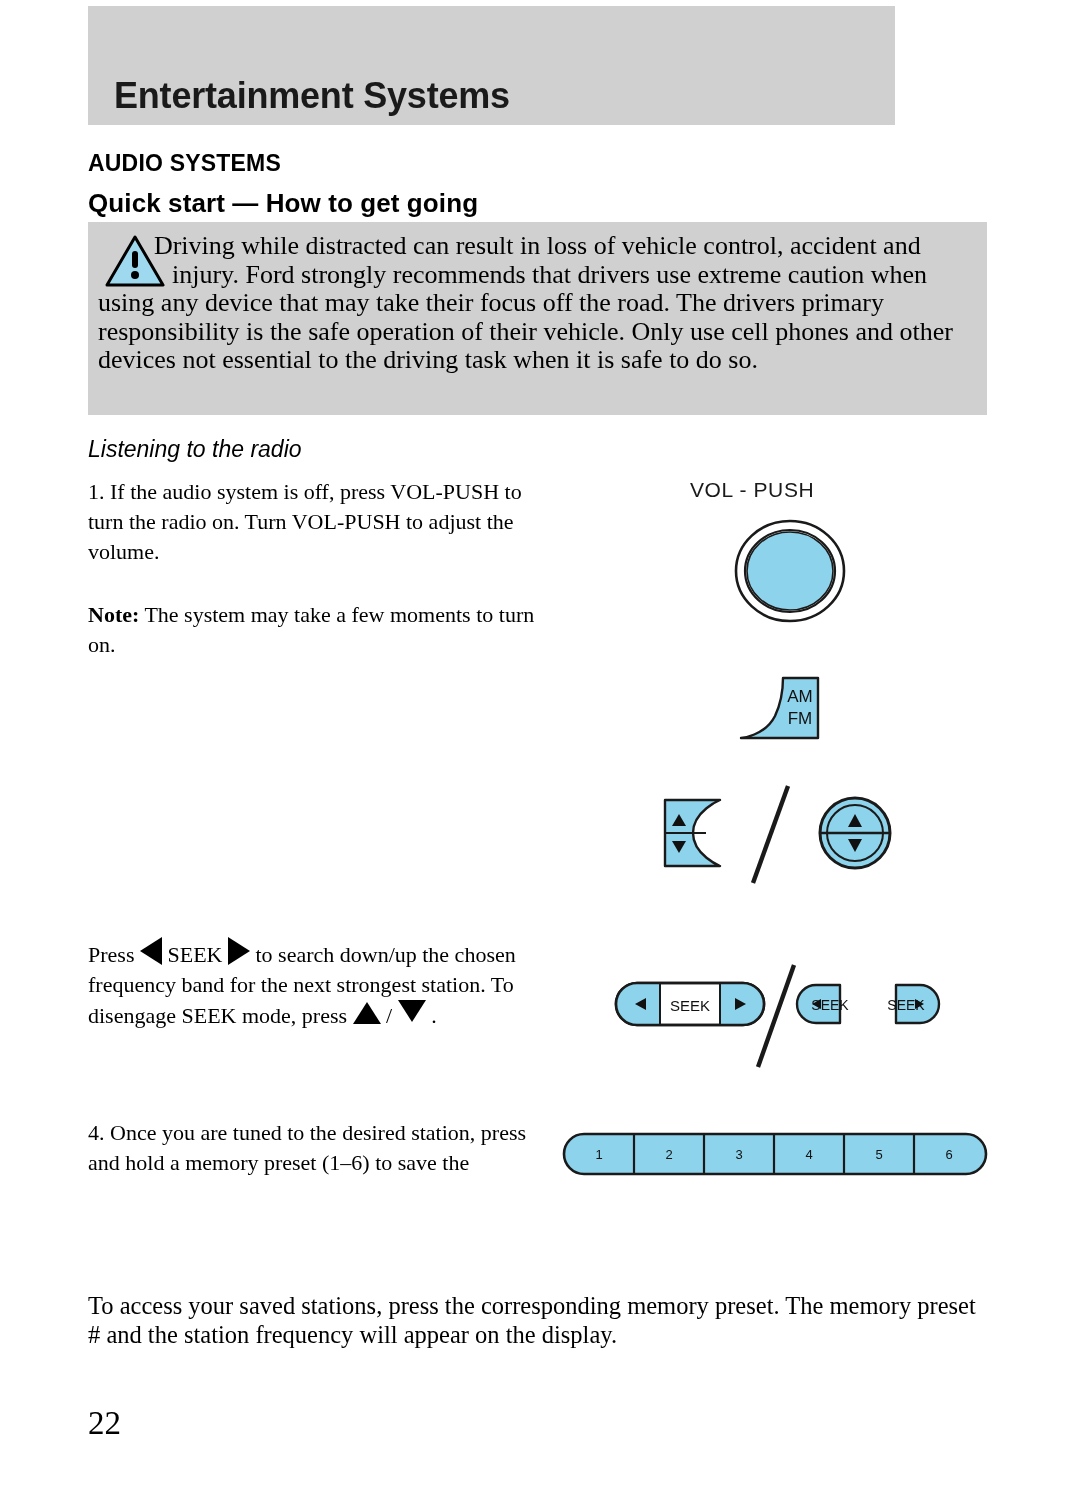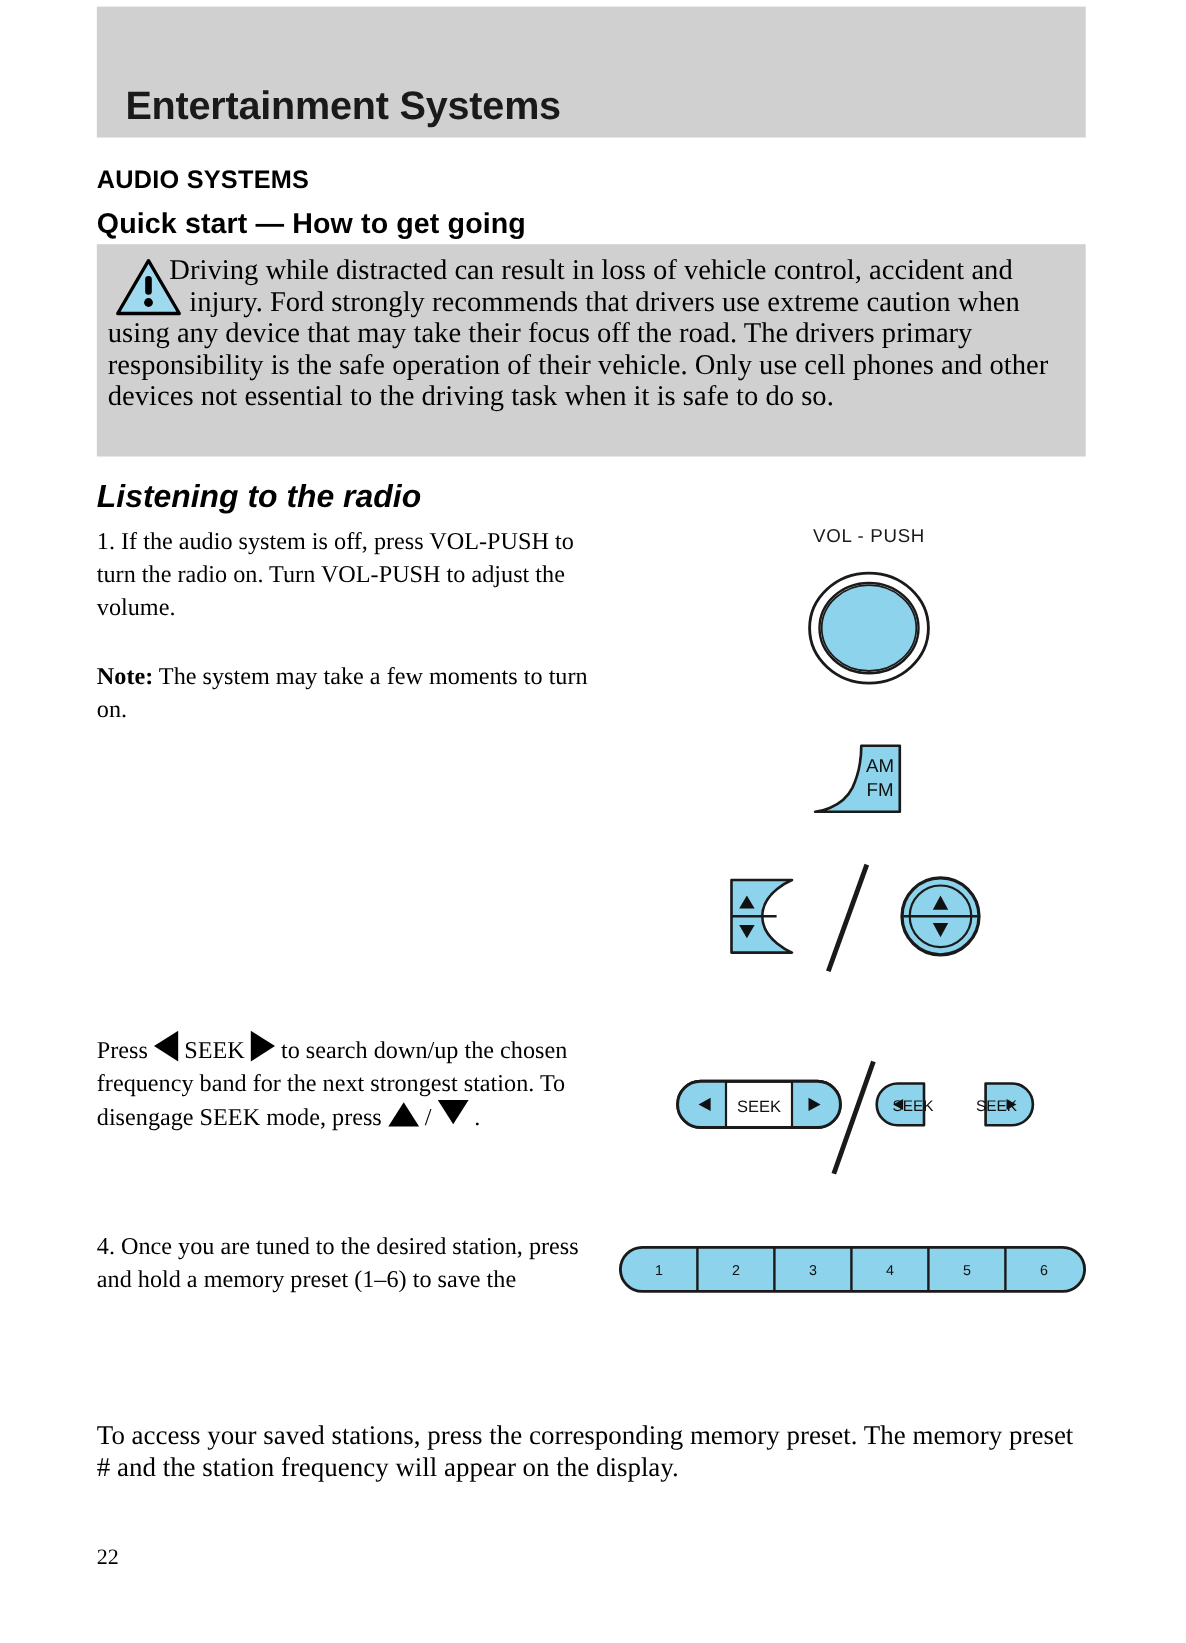--- a/index.html
+++ b/index.html
@@ -21,21 +21,21 @@
     left: 0; top: 0;
     width: 1078px;
     height: 1494px;
   }
 
   
   .header-band {
     position: absolute;
     left: 88px;
     top: 6px;
-    width: 899px;
+    width: 807px;
     height: 119px;
     background: #d0d0d0;
   }
   .header-title {
     position: absolute;
     left: 26px;
     bottom: 8px;
     font-family: "Liberation Sans", sans-serif;
     font-weight: bold;
     font-size: 36px;
@@ -90,22 +90,22 @@
     shape-outside: polygon(50% 0%, 100% 100%, 0% 100%);
   }
 
   
   .h-listen {
     position: absolute;
     left: 88px;
     top: 436px;
     font-family: "Liberation Sans", sans-serif;
     font-style: italic;
-    font-weight: bold;
-    font-size: 29px;
+    font-weight: normal;
+    font-size: 23px;
   }
 
   
   .col-left {
     position: absolute;
     left: 88px;
     width: 448px;
     font-size: 22px;
     line-height: 30px;
   }
@@ -135,39 +135,38 @@
   .tri-up { border-left: 14px solid transparent; border-right: 14px solid transparent; border-bottom: 22px solid #000; }
   .tri-dn { border-left: 14px solid transparent; border-right: 14px solid transparent; border-top: 22px solid #000; vertical-align: 1px;}
   .tri-lf { border-top: 14px solid transparent; border-bottom: 14px solid transparent; border-right: 22px solid #000; vertical-align:-3px;}
   .tri-rt { border-top: 14px solid transparent; border-bottom: 14px solid transparent; border-left: 22px solid #000; vertical-align:-3px;}
 
   
   .page-num {
     position: absolute;
     left: 88px;
     top: 1405px;
-    font-size: 20px;
+    font-size: 33px;
   }
 
   
   .fig { position: absolute; }
 
   .fig-vol   { left: 690px; top: 478px;  width: 200px; height: 150px; }
   .fig-amfm  { left: 735px; top: 668px;  width: 120px; height: 80px;  }
   .fig-tune  { left: 645px; top: 778px;  width: 270px; height: 115px; }
   .fig-seek  { left: 590px; top: 955px;  width: 400px; height: 115px; }
   .fig-preset{ left: 560px; top: 1126px; width: 430px; height: 55px;  }
 
   .vol-label {
     position: absolute;
     left: 0; top: 0;
     width: 200px;
-    text-align: center;
-    font-family: "Liberation Sans", sans-serif;
-    font-size: 17px;
+    font-family: "Liberation Sans", sans-serif;
+    font-size: 21px;
     letter-spacing: 0.6px;
     color: #1a1a1a;
   }
 </style>
 </head>
 <body>
 
 <div class="page">
 
   <div class="header-band">

